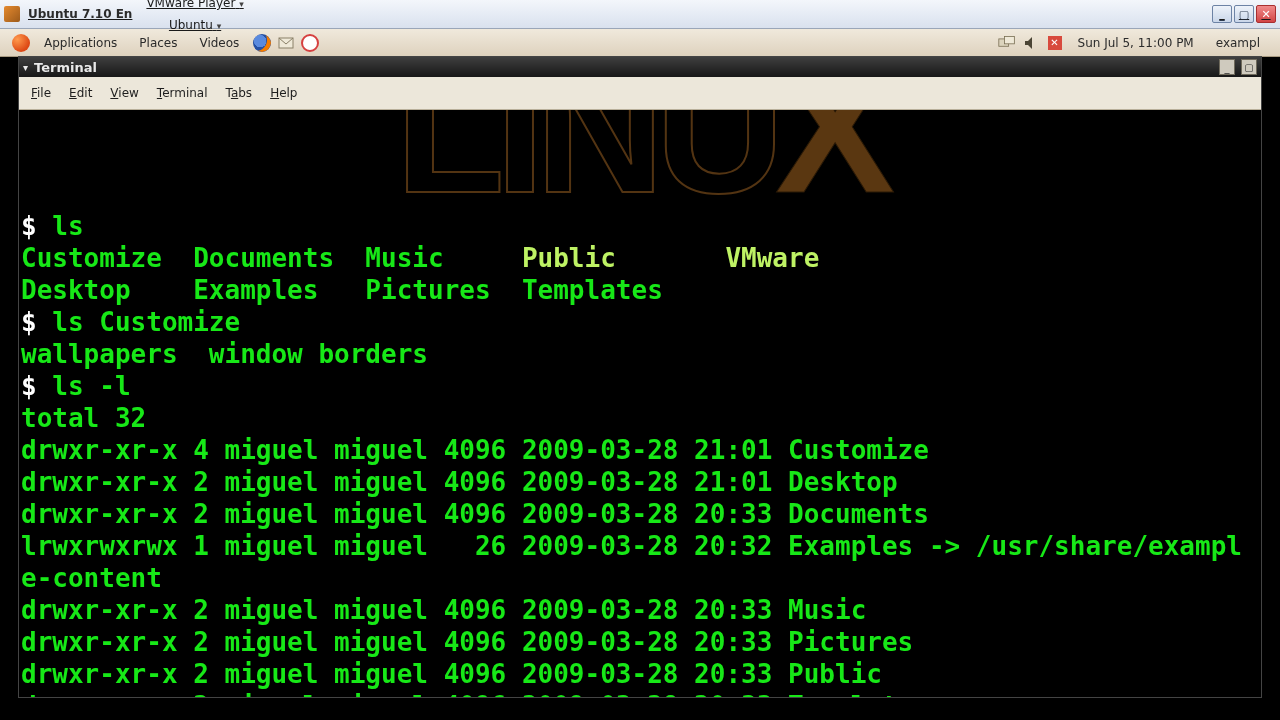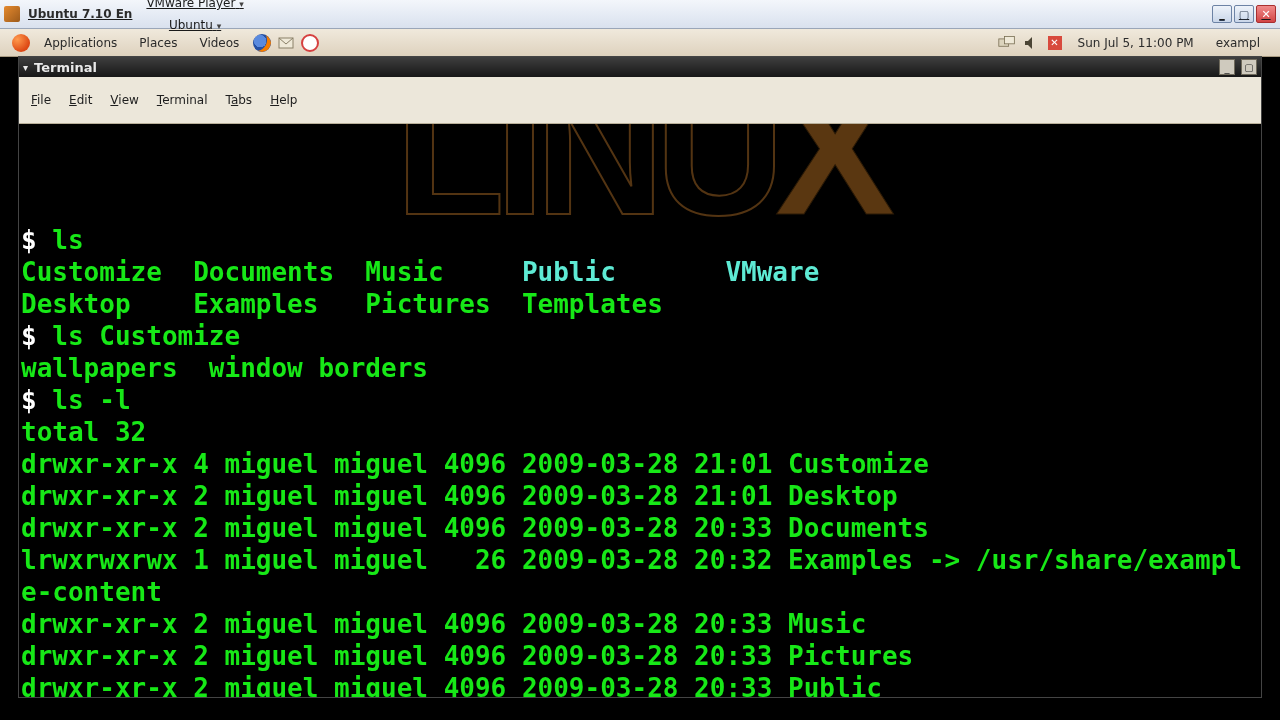--- a/index.html
+++ b/index.html
@@ -22,29 +22,29 @@
   .gnome-panel .panel-right{display:flex;align-items:center;gap:6px;}
   .ff-ico{width:18px;height:18px;border-radius:50%;background:radial-gradient(circle at 40% 40%,#5a8ade 40%,#2550a3 41%);position:relative;overflow:hidden;}
   .ff-ico::after{content:"";position:absolute;inset:0;border-radius:50%;box-shadow:inset -6px -3px 0 -2px #f57c00;}
   .help-ico{width:18px;height:18px;border-radius:50%;border:2px solid #d64040;background:#fff;box-sizing:border-box;}
   
   .term-window{position:absolute;left:18px;top:56px;right:18px;bottom:22px;display:flex;flex-direction:column;background:#000;border:1px solid #444;}
   .term-titlebar{height:20px;background:linear-gradient(#3f3f3f,#171717);display:flex;align-items:center;color:#e9e9e9;font-size:13px;padding:0 4px;gap:6px;}
   .term-titlebar .term-ctlbtn{width:14px;height:14px;background:#cfcabe;border:1px solid #6f6a5c;display:flex;align-items:center;justify-content:center;font-size:10px;color:#2b2b2b;}
   .term-titlebar .chev{font-size:10px;}
   .term-title{font-weight:bold;}
-  .term-menubar{height:22px;background:#ece7da;border-bottom:1px solid #b9b09a;display:flex;align-items:center;font-size:12px;padding:12px 4px;gap:2px;color:#1e1e1e;}
+  .term-menubar{height:22px;background:#ece7da;border-bottom:1px solid #b9b09a;display:flex;align-items:center;font-size:12px;padding:5px 4px;gap:2px;color:#1e1e1e;}
   .term-menubar .m{padding:2px 8px;cursor:default;}
   .term-menubar .m u{text-decoration:underline;}
   
   .term-body{flex:1;background:#000;color:#17e817;font-family:"DejaVu Sans Mono","Liberation Mono","Courier New",monospace;font-size:26px;line-height:32px;padding:4px 2px 4px 2px;white-space:pre;overflow:hidden;position:relative;font-weight:bold;}
-  .term-body .bg-art{position:absolute;left:50%;top:12px;transform:translateX(-50%);font-size:180px;font-weight:900;letter-spacing:-10px;color:#000;-webkit-text-stroke:2px #b87329;opacity:.45;pointer-events:none;font-family:sans-serif;z-index:0;}
+  .term-body .bg-art{position:absolute;left:50%;top:4px;transform:translateX(-50%);font-size:180px;font-weight:900;letter-spacing:-10px;color:#000;-webkit-text-stroke:2px #b87329;opacity:.45;pointer-events:none;font-family:sans-serif;z-index:0;}
   .term-body .bg-art span.x{color:#c87a26;-webkit-text-stroke:1px #603a0e;}
   .term-body .content{position:relative;z-index:1;}
-  .teal{color:#5eead4;}
+  .teal{color:#bef264;}
   .white{color:#fff;}
   
   .below{position:absolute;left:0;right:0;bottom:0;height:20px;background:#000;}
   
   .desktop{position:absolute;left:0;right:0;top:55px;bottom:0;background:linear-gradient(#1a2230,#0e1218);z-index:-1;}
 </style>
 </head>
 <body>
 
 <div class="vm-titlebar">

